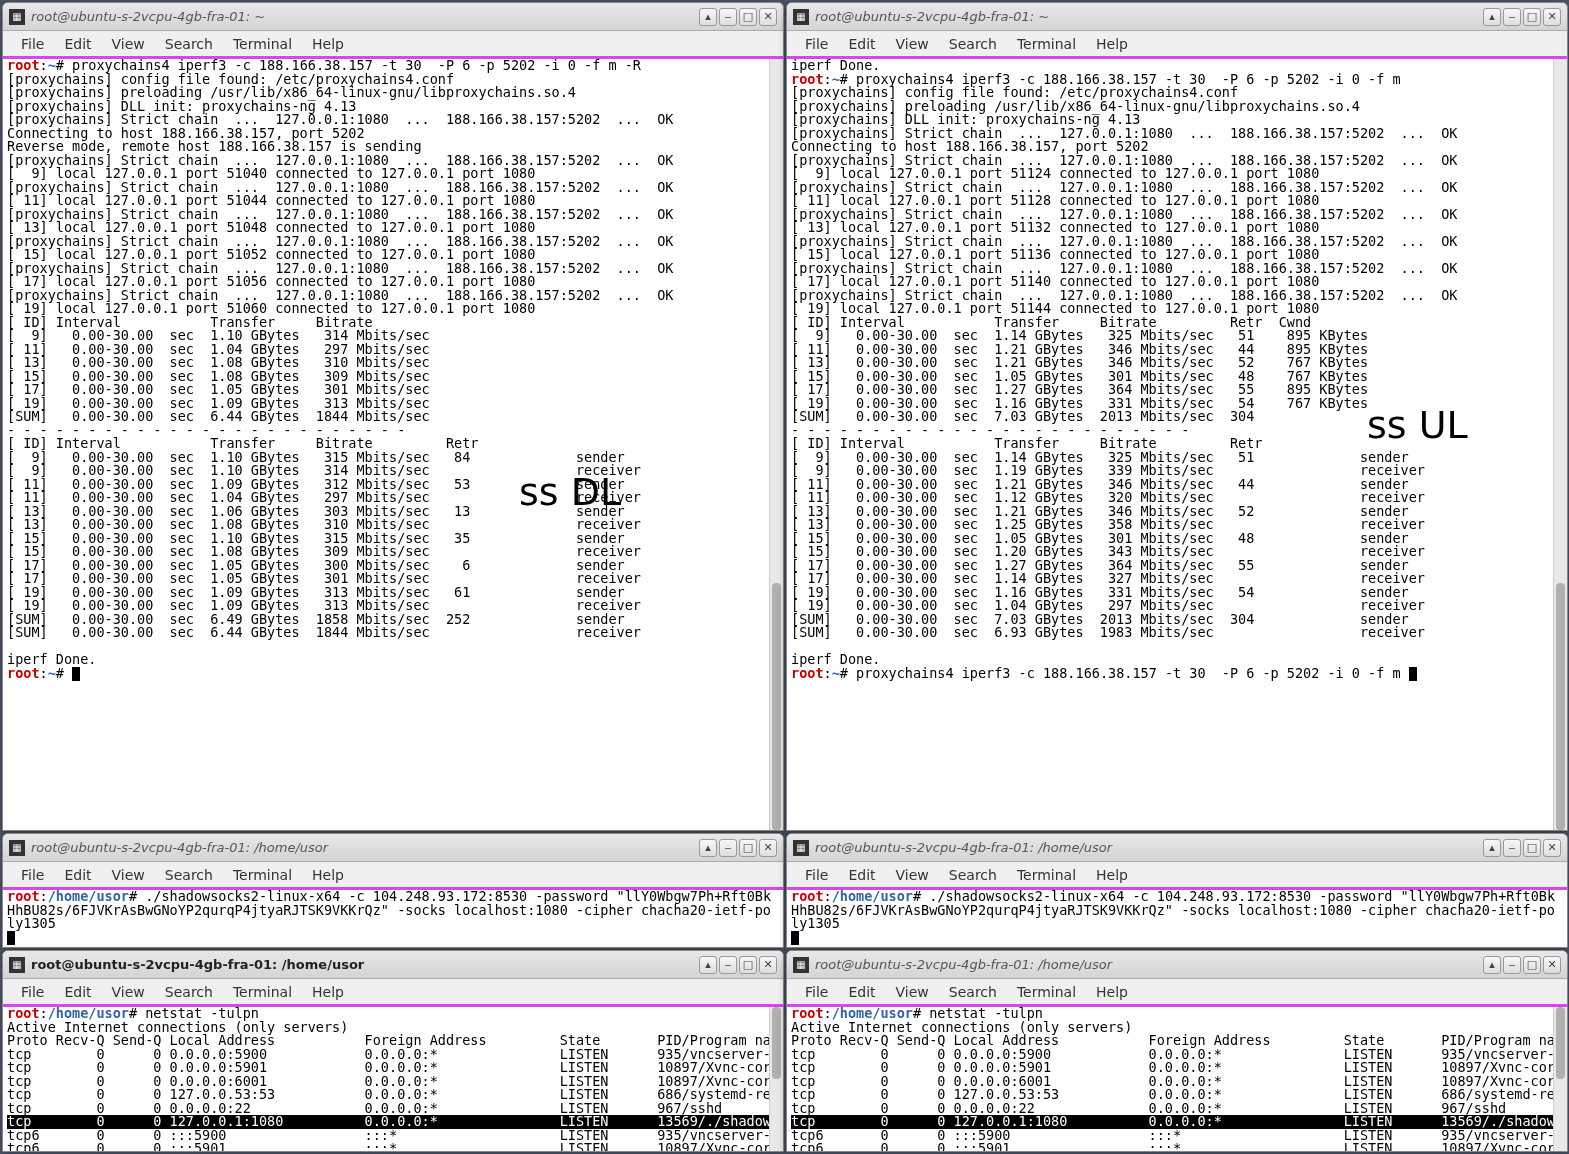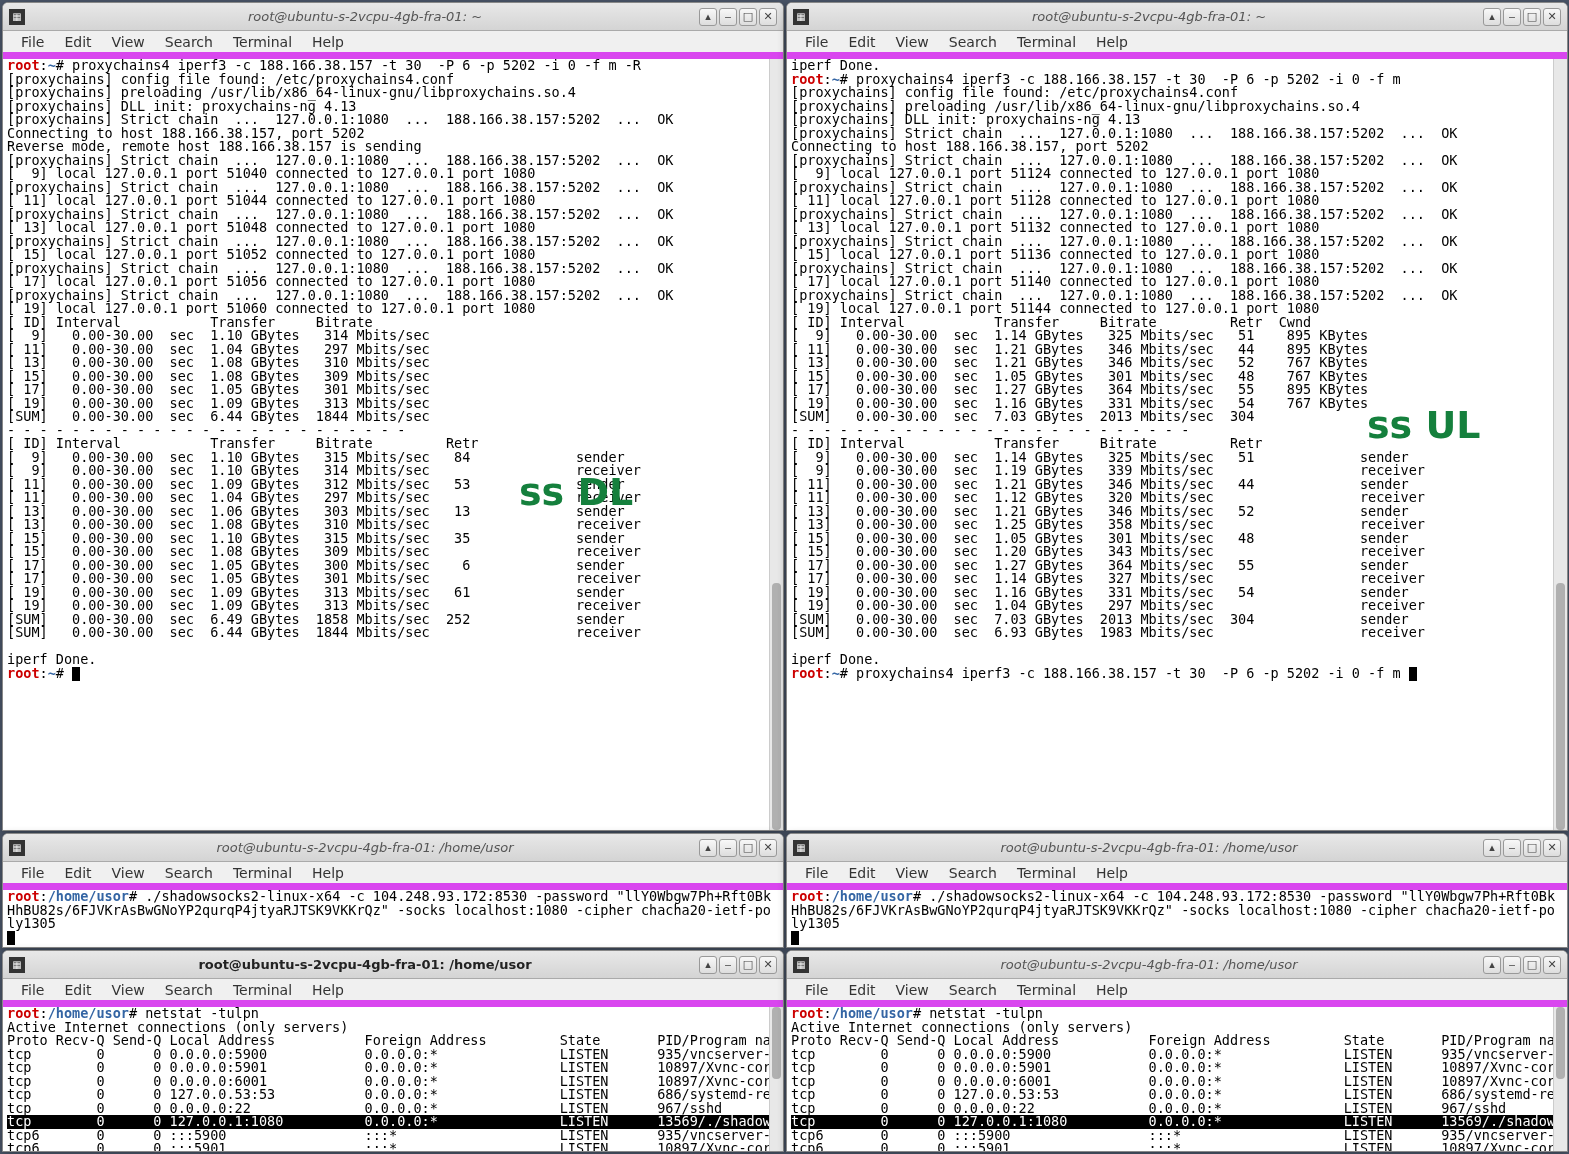--- a/index.html
+++ b/index.html
@@ -36,21 +36,20 @@
   background: #333;
   margin-right: 6px;
   display: inline-flex;
   align-items: center;
   justify-content: center;
   color: #fff;
   font-size: 10px;
 }
 .titlebar .title {
   flex: 1;
-  text-align: center;
   font-style: italic;
   color: #555;
 }
 .titlebar .title.active {
   font-style: normal;
   color: #222;
   font-weight: bold;
 }
 .titlebar .controls {
   display: flex;
@@ -65,21 +64,21 @@
   display: flex;
   align-items: center;
   justify-content: center;
   font-size: 11px;
   color: #444;
   cursor: pointer;
 }
 .menubar {
   height: 28px;
   background: #f0f0f0;
-  border-bottom: 7px solid #d946ef;
+  border-bottom: 3px solid #d946ef;
   display: flex;
   align-items: center;
   padding: 0 8px;
   font-family: "DejaVu Sans", sans-serif;
   font-size: 14px;
   color: #333;
 }
 .menubar span {
   padding: 4px 10px;
   cursor: pointer;
@@ -93,24 +92,24 @@
   padding: 0 4px;
   white-space: pre;
   overflow: hidden;
   height: calc(100% - 56px);
   position: relative;
 }
 .terminal .prompt-root { color: #cc0000; font-weight: bold; }
 .terminal .prompt-path { color: #3465a4; font-weight: bold; }
 .overlay-label {
   position: absolute;
-  color: #15803d;
+  color: #000000;
   font-family: "DejaVu Sans", sans-serif;
   font-size: 38px;
-  font-weight: bold;
+  font-weight: normal;
   pointer-events: none;
 }
 .cursor-block {
   display: inline-block;
   width: 8px;
   height: 14px;
   background: #000;
   vertical-align: text-bottom;
 }
 .hl-row {

